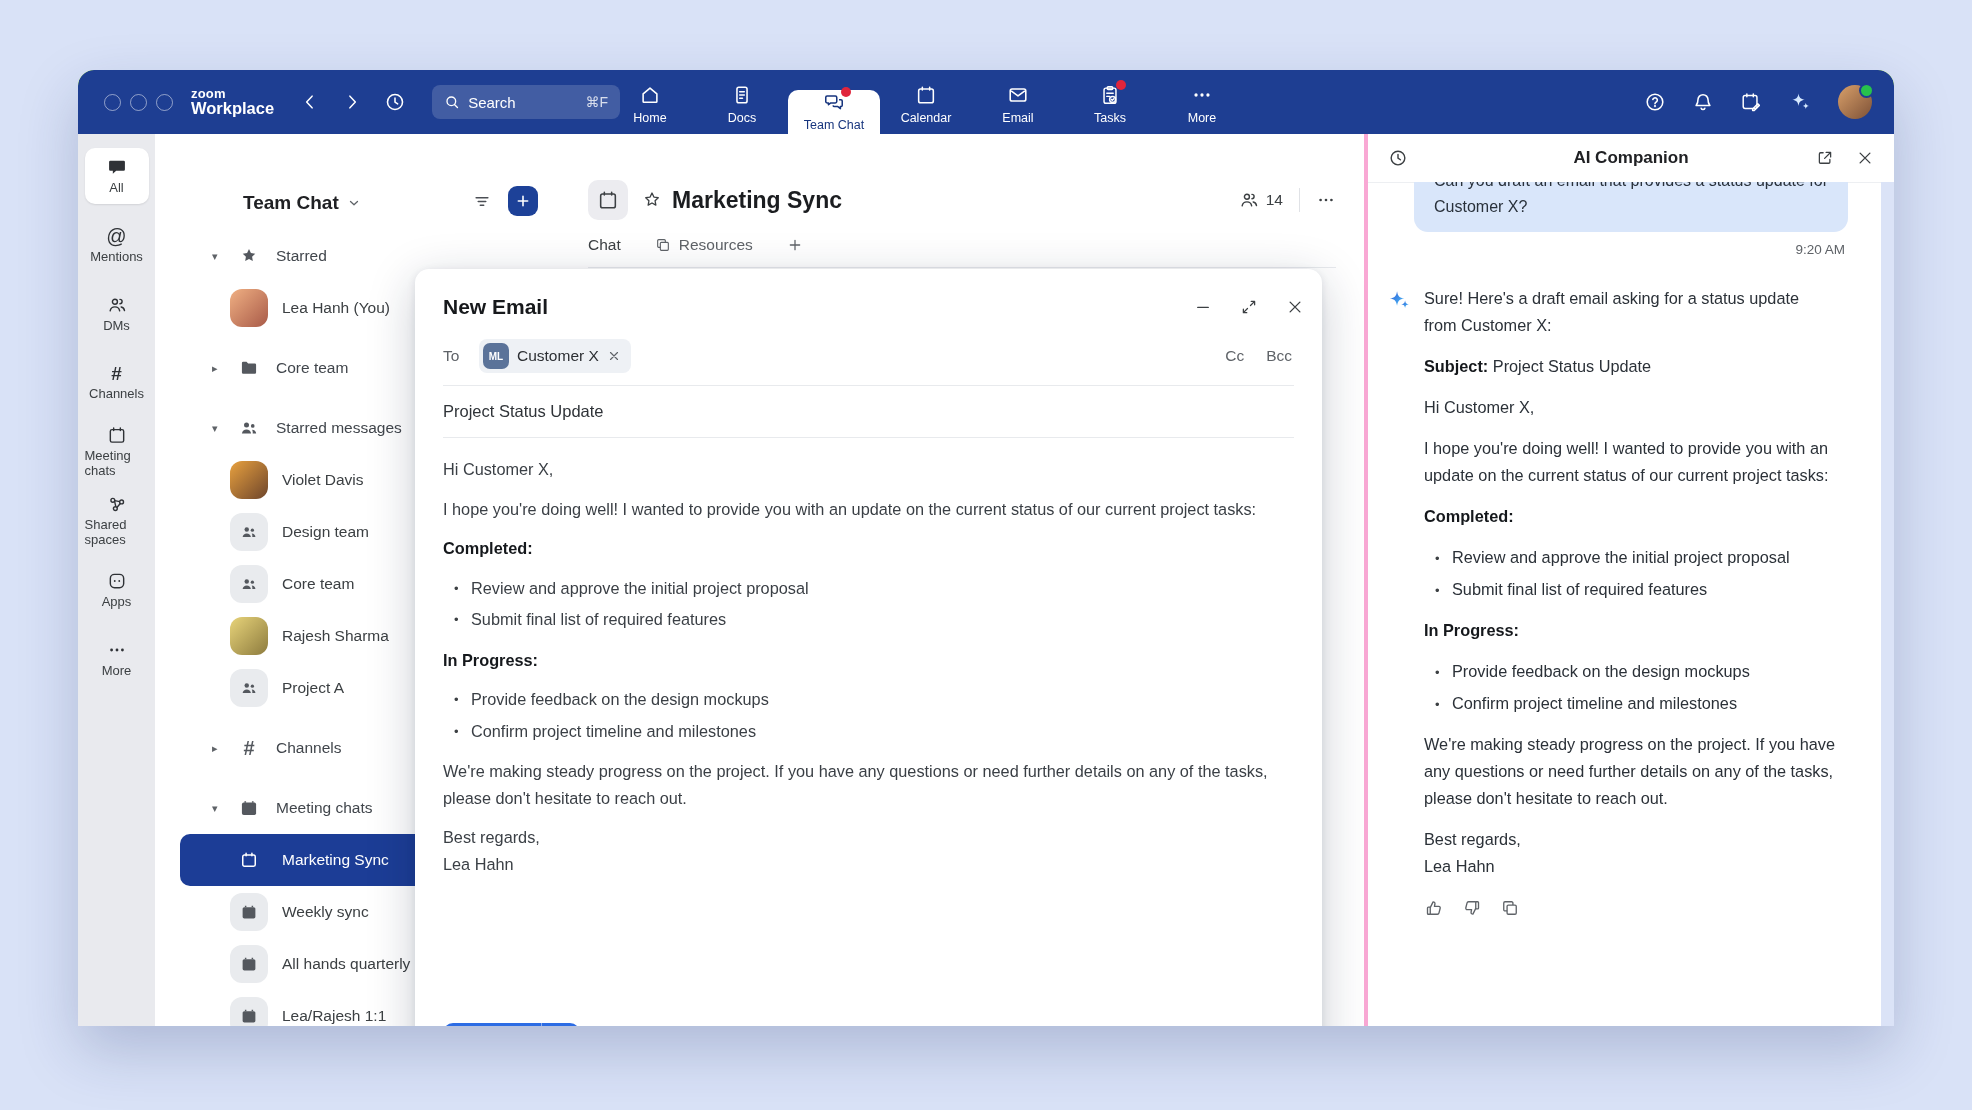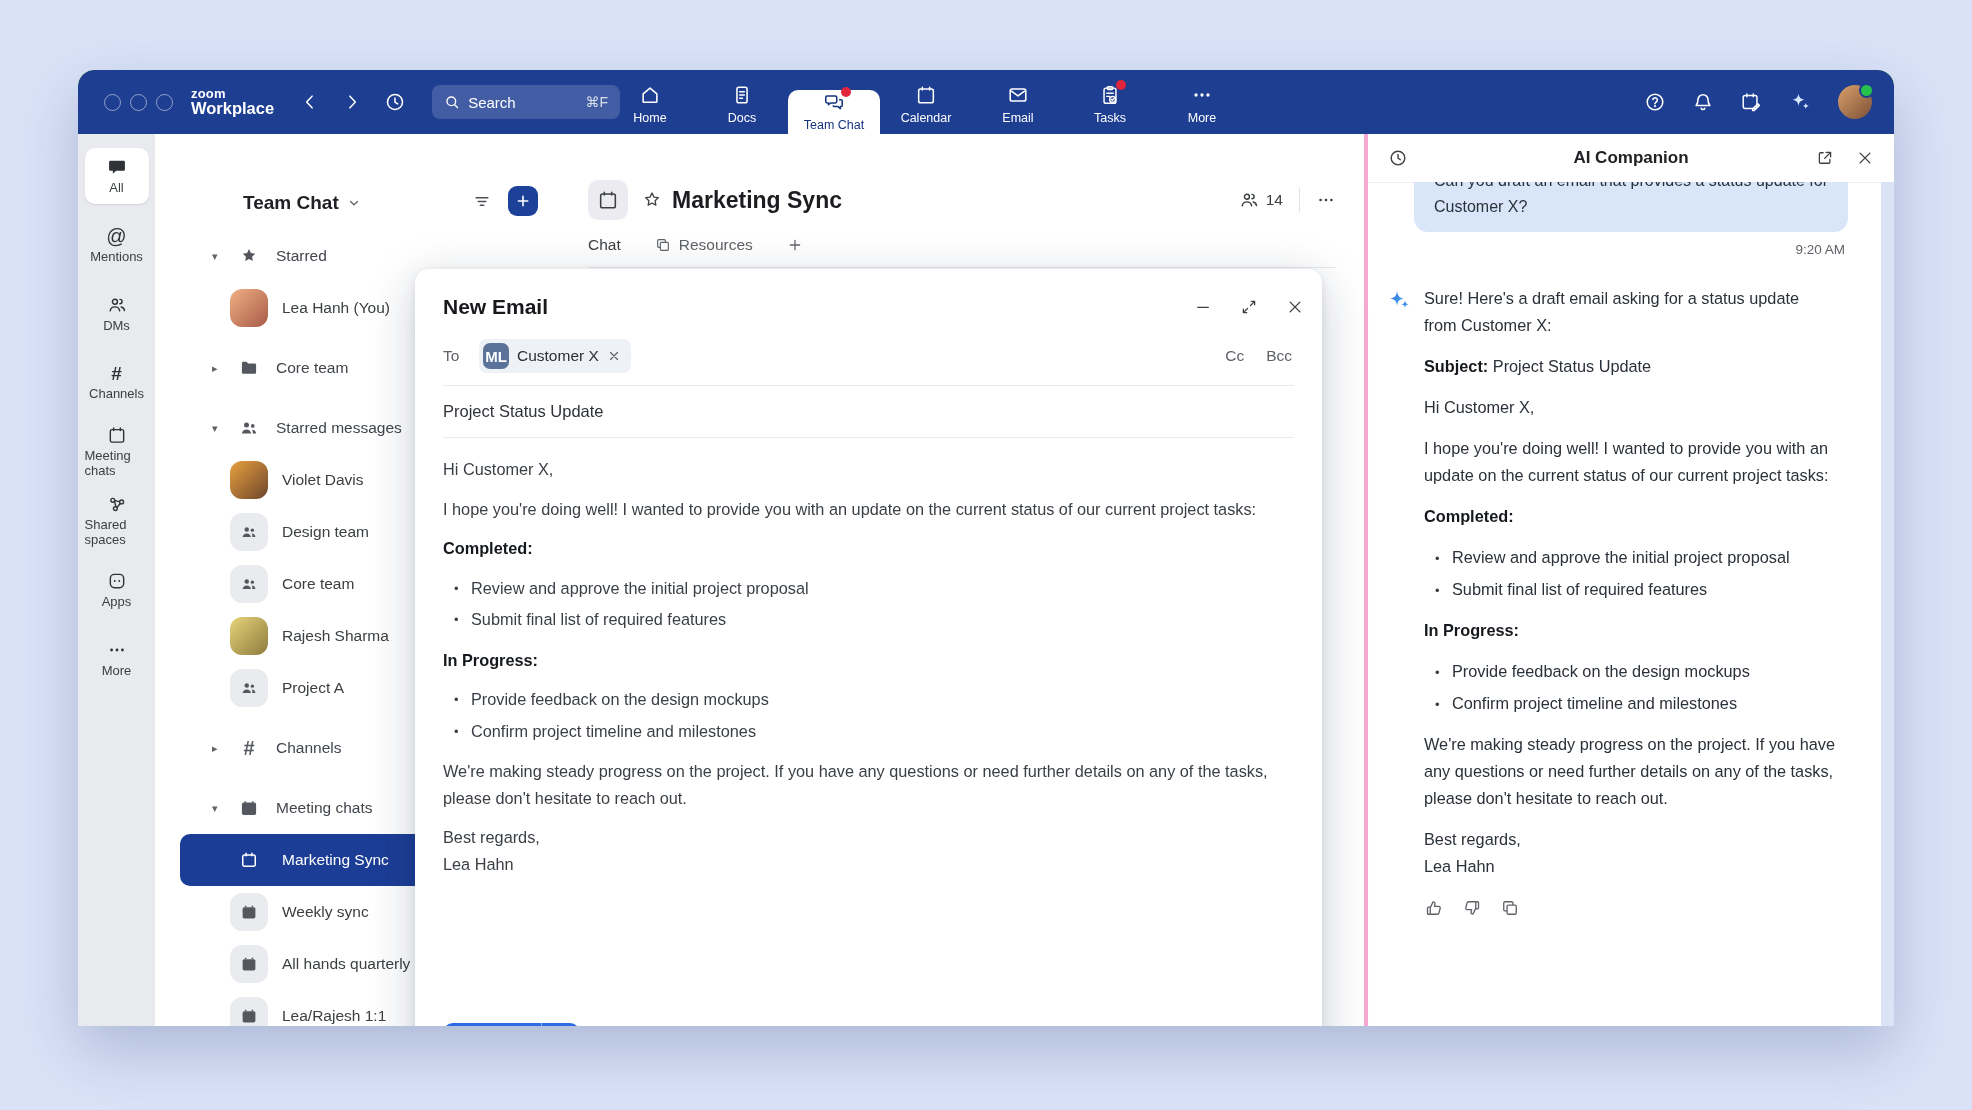--- a/index.html
+++ b/index.html
@@ -112,21 +112,21 @@
 
   
   .modal{position:absolute;left:337px;top:199px;width:907px;height:818px;background:#fff;border-radius:14px;
          box-shadow:0 12px 48px rgba(20,30,60,.22), 0 2px 8px rgba(20,30,60,.10);z-index:50}
   .m-head{display:flex;align-items:center;padding:26px 18px 8px 28px}
   .m-title{font-size:21px;font-weight:700;color:#17191c}
   .m-controls{margin-left:auto;display:flex;align-items:center;gap:28px;color:#3c4043}
   .m-to{display:flex;align-items:center;padding:12px 30px 12px 28px;font-size:15.5px;color:#5f6368}
   .m-to .tolabel{width:36px;color:#5f6368}
   .chip{display:flex;align-items:center;gap:8px;background:#eef1f5;border-radius:8px;padding:4px 10px 4px 4px;color:#2c2f33}
-  .chip-av{width:26px;height:26px;border-radius:7px;background:#5b7399;color:#fff;font-size:15px;font-weight:700;
+  .chip-av{width:26px;height:26px;border-radius:7px;background:#5b7399;color:#fff;font-size:10px;font-weight:700;
            display:flex;align-items:center;justify-content:center}
   .chip-x{color:#5f6368}
   .ccbcc{margin-left:auto;display:flex;gap:22px;color:#5f6368}
   .m-div{border-bottom:1px solid #e8eaed;margin:0 28px}
   .m-subject{padding:16px 28px;font-size:16.5px;color:#2f3338}
   .m-body{padding:18px 28px 0 28px;font-size:16.3px;line-height:26.5px;color:#3a3f45}
   .m-body p{margin:0 0 13px 0}
   .m-sig{margin-top:28px}
   .m-foot{position:absolute;left:28px;right:28px;bottom:24px;display:flex;align-items:center;color:#3f4347}
   .sendbtn{display:flex;border-radius:10px;overflow:hidden;flex:none;margin-right:6px}

